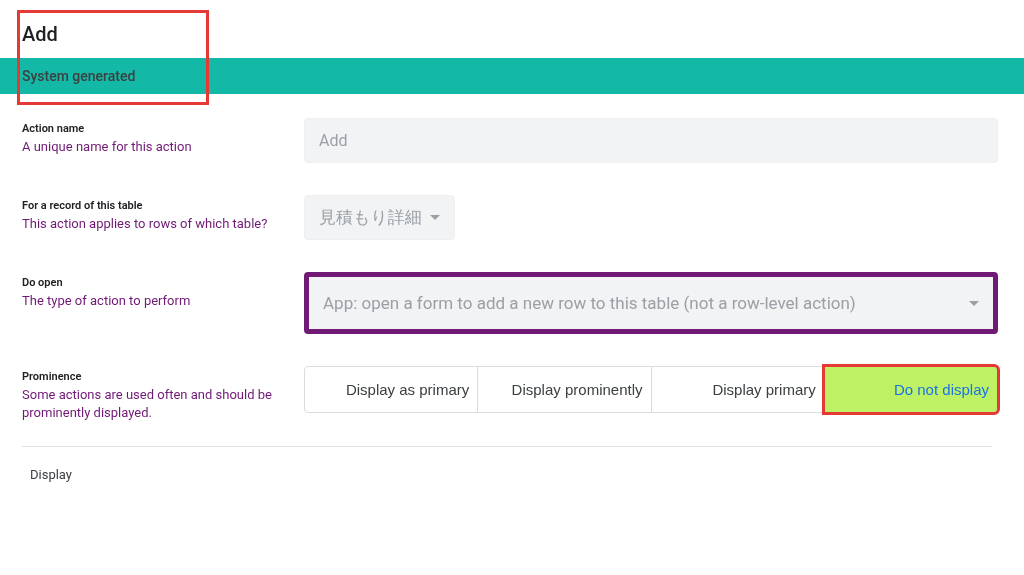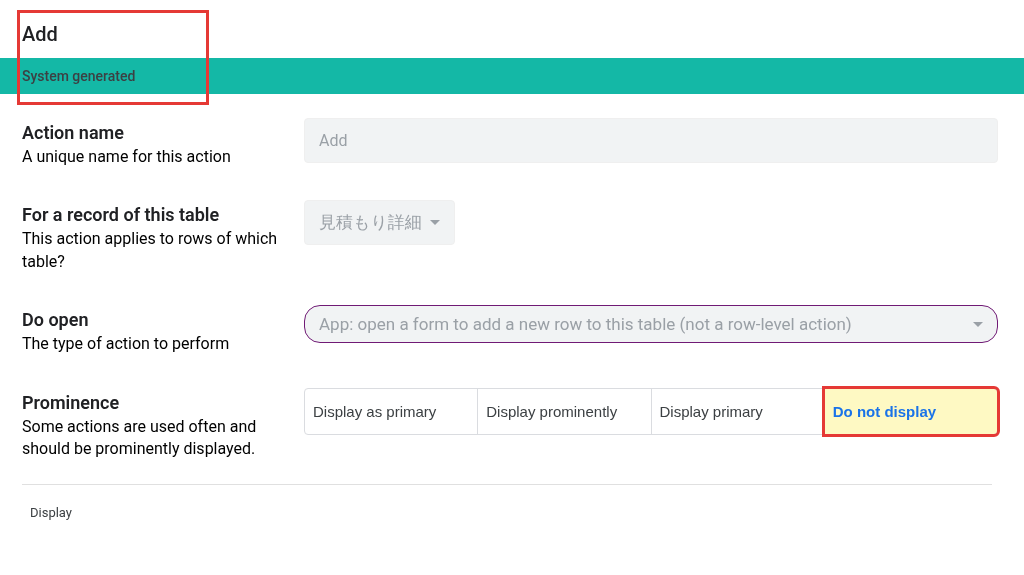--- a/index.html
+++ b/index.html
@@ -51,28 +51,28 @@
       align-items: flex-start;
       margin-bottom: 32px;
     }
     .form-label-col {
       width: 282px;
       flex-shrink: 0;
       padding-top: 4px;
       padding-right: 24px;
     }
     .form-label-title {
-      font-size: 18px;
+      font-size: 11px;
       font-weight: 600;
       color: #202124;
       margin-bottom: 3px;
     }
     .form-label-desc {
-      font-size: 16px;
-      color: #000000;
+      font-size: 13px;
+      color: #701a75;
       line-height: 1.4;
     }
     .form-control-col {
       flex: 1;
       min-width: 0;
     }
     .input-disabled {
       background: #f1f3f4;
       border: 1px solid #efefef;
       border-radius: 4px;
@@ -88,23 +88,23 @@
       padding: 10px 14px;
       font-size: 17px;
       color: #9aa0a6;
       display: inline-flex;
       align-items: center;
       gap: 8px;
       justify-content: flex-end;
     }
     .select-disabled-wide {
       background: #f1f3f4;
-      border: 1px solid #701a75;
-      border-radius: 16px;
-      padding: 8px 14px;
+      border: 5px solid #701a75;
+      border-radius: 4px;
+      padding: 16px 14px;
       font-size: 17px;
       color: #9aa0a6;
       width: 694px;
       display: flex;
       align-items: center;
       justify-content: space-between;
     }
     .chevron {
       width: 0;
       height: 0;
@@ -117,37 +117,37 @@
       border-radius: 4px;
       width: 694px;
     }
     .prom-btn {
       flex: 1;
       border: 1px solid #dadce0;
       background: #fff;
       padding: 14px 8px;
       font-size: 15px;
       color: #3c4043;
-      text-align: left;
+      text-align: right;
       cursor: pointer;
       margin-left: -1px;
     }
     .prom-btn:first-child {
       border-top-left-radius: 4px;
       border-bottom-left-radius: 4px;
       margin-left: 0;
     }
     .prom-btn:last-child {
       border-top-right-radius: 4px;
       border-bottom-right-radius: 4px;
     }
     .prom-btn.selected {
-      background: #fef9c3;
+      background: #bef264;
       color: #1a73e8;
-      font-weight: 700;
+      font-weight: 400;
     }
     .prom-btn.red-ring {
       outline: 3px solid #e53935;
       outline-offset: -1px;
       z-index: 2;
       position: relative;
     }
     .divider {
       border: none;
       border-top: 1px solid #e0e0e0;

